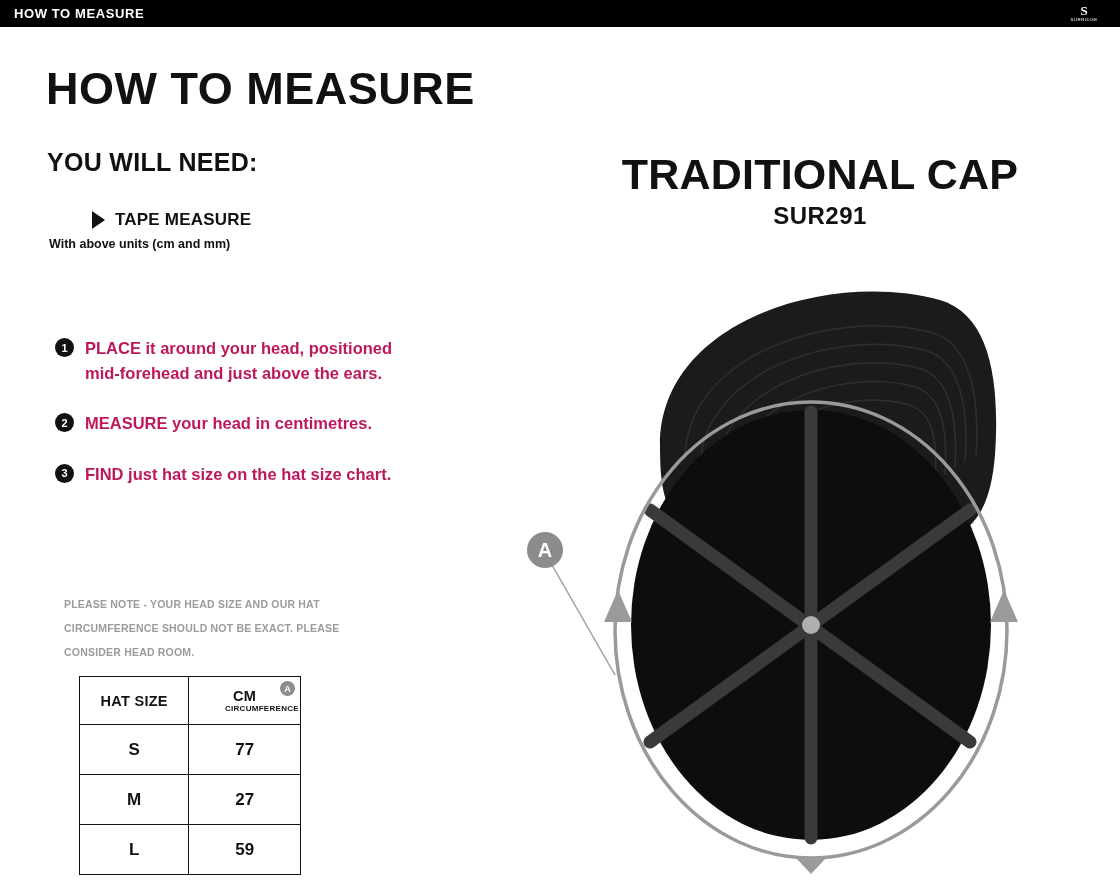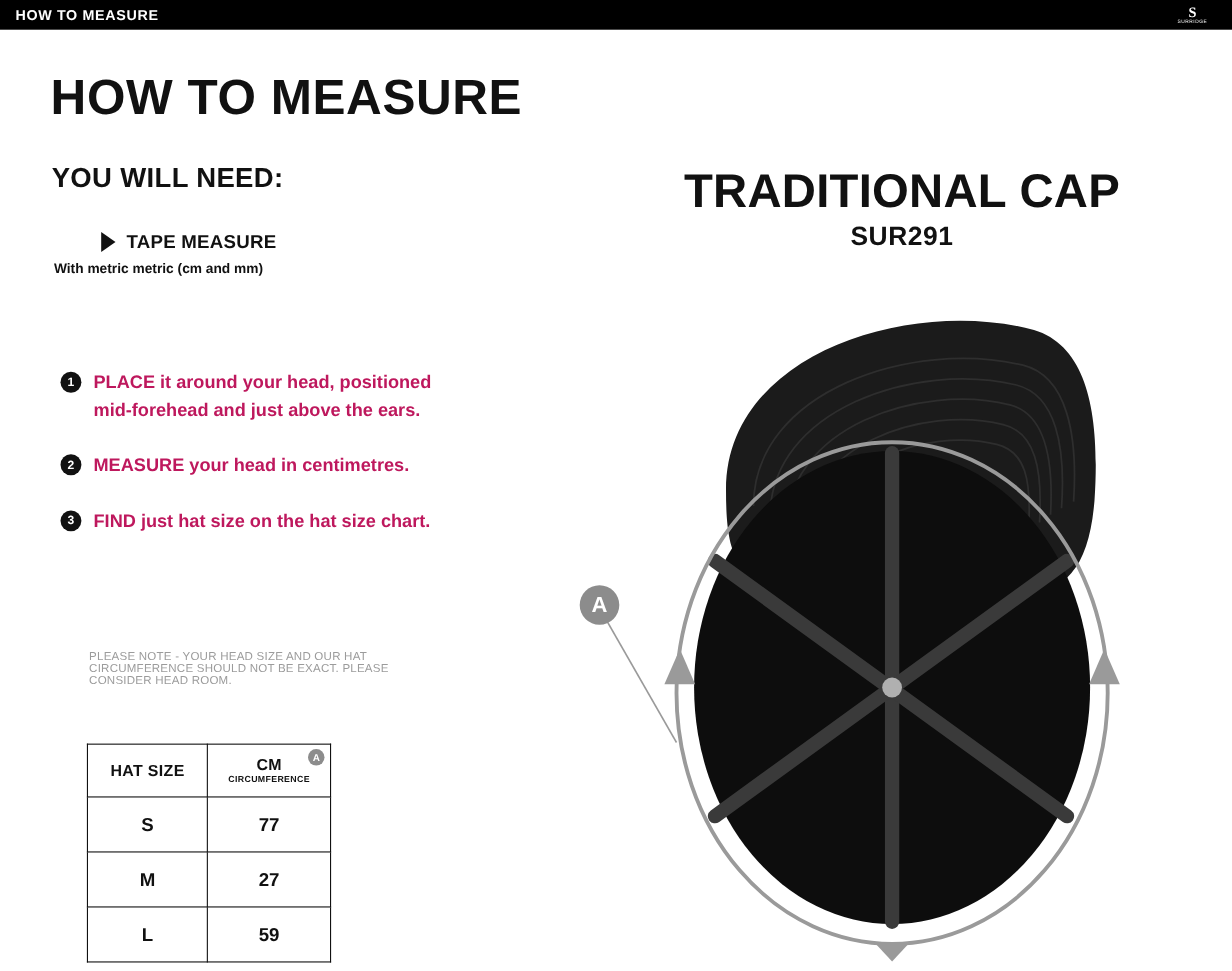--- a/index.html
+++ b/index.html
@@ -120,25 +120,25 @@
   }
   .step-text {
     font-size: 16.5px;
     font-weight: bold;
     line-height: 24.5px;
     color: #be185d;
   }
 
   .note {
     position: absolute;
-    left: 81px; top: 592px;
+    left: 64px; top: 592px;
     width: 330px;
     font-size: 10.5px;
-    font-weight: normal;
-    line-height: 11px;
+    font-weight: bold;
+    line-height: 24px;
     letter-spacing: 0.2px;
     color: #9b9b9b;
   }
 
   
   .size-table {
     position: absolute;
     left: 79px; top: 676px;
     width: 222px;
     border-collapse: collapse;
@@ -164,20 +164,21 @@
     font-size: 14.5px;
     font-weight: bold;
     letter-spacing: 0.3px;
     display: block;
   }
   .th-cm .cm-sub {
     font-size: 8px;
     font-weight: bold;
     letter-spacing: 0.3px;
     display: block;
+    text-align: right;
   }
   .badge-a {
     position: absolute;
     right: 5px; top: 4px;
     width: 15px; height: 15px;
     border-radius: 50%;
     background: #8c8c8c;
     color: #ffffff;
     font-size: 9px;
     font-weight: bold;
@@ -243,21 +244,21 @@
     </div>
   </div>
 
   <div class="page-title">HOW TO MEASURE</div>
   <div class="need-title">YOU WILL NEED:</div>
 
   <div class="tool-row">
     <span class="tri-icon"></span>
     <span class="tool-label">TAPE MEASURE</span>
   </div>
-  <div class="tool-sub">With metric metric (cm and mm)</div>
+  <div class="tool-sub">With above units (cm and mm)</div>
 
   <div class="steps">
     <div class="step">
       <div class="step-num">1</div>
       <div class="step-text">PLACE it around your head, positioned mid-forehead and just above the ears.</div>
     </div>
     <div class="step">
       <div class="step-num">2</div>
       <div class="step-text">MEASURE your head in centimetres.</div>
     </div>

